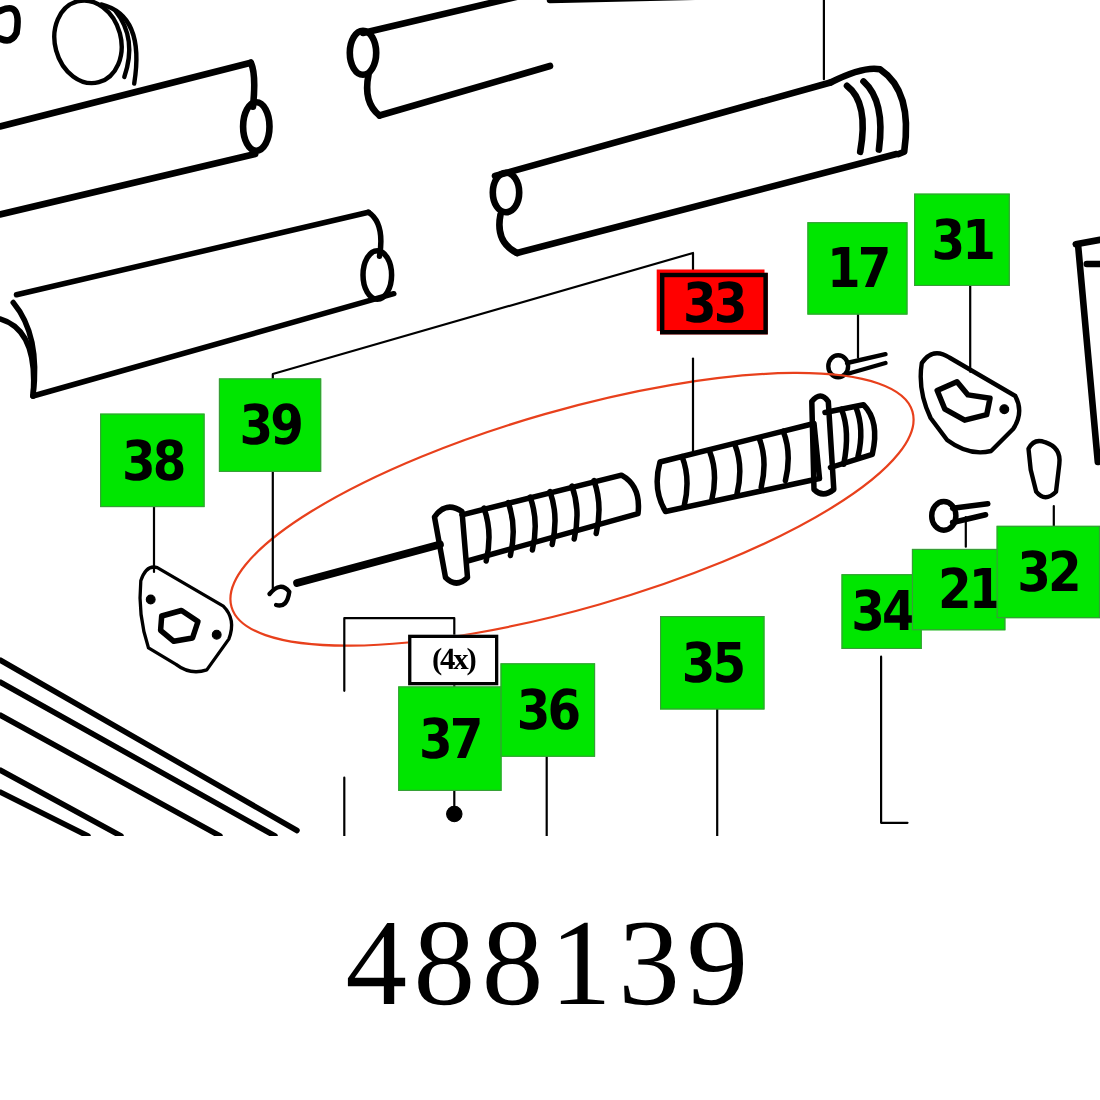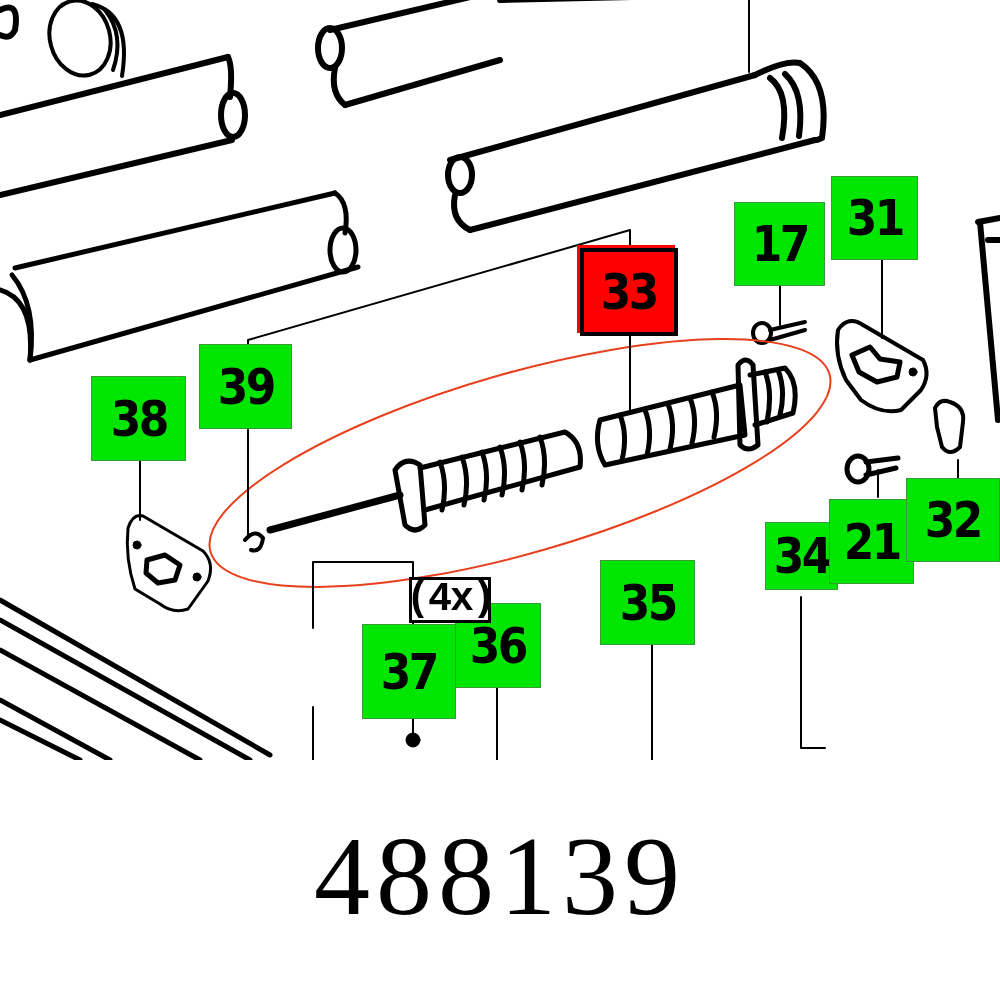--- a/index.html
+++ b/index.html
@@ -3,21 +3,21 @@
 <meta charset="utf-8">
 <style>
   html,body{margin:0;padding:0;background:#ffffff;}
   body{width:1000px;height:1000px;position:relative;overflow:hidden;font-family:"DejaVu Sans Condensed","DejaVu Sans",sans-serif;}
   #drawing{position:absolute;left:0;top:0;width:1000px;height:760px;overflow:hidden;}
   svg{position:absolute;left:0;top:0;}
   .label{position:absolute;box-sizing:border-box;background:#00e600;border:1px solid #3a9a3a;display:flex;align-items:center;justify-content:center;color:#000;font-family:"DejaVu Sans","Liberation Sans",sans-serif;font-weight:bold;font-size:50px;letter-spacing:-3px;line-height:1;}
   .label span{transform:scaleX(0.88);display:inline-block;}
   .label.highlight{background:#ff0000;border:4px solid #000;box-shadow:-3px -3px 0 #ff0000;}
   .label.outlined{border:3px solid #000;}
-  .qty{position:absolute;box-sizing:border-box;background:#fff;border:3px solid #000;display:flex;align-items:center;justify-content:center;font-family:Liberation Mono, monospace;font-weight:bold;font-size:40px;letter-spacing:-2px;line-height:1;margin-left:38px;}
+  .qty{position:absolute;box-sizing:border-box;background:#fff;border:3px solid #000;display:flex;align-items:center;justify-content:center;font-family:Liberation Serif, serif;font-weight:bold;font-size:28px;letter-spacing:-2px;line-height:1;}
   #part-number{position:absolute;left:0;top:820px;width:1000px;text-align:center;font-family:Liberation Serif, serif;font-size:112px;font-weight:normal;letter-spacing:6px;color:#000;line-height:1;}
 </style>
 </head>
 <body>
 
 <div id="drawing">
   <svg width="1000" height="760" viewBox="0 0 1000 760">
     <g fill="none" stroke="#000" stroke-linecap="round" stroke-linejoin="round">
 
       <g stroke-width="4">
@@ -132,21 +132,21 @@
         <path d="M413 707 L413 735"></path>
         <path d="M313 707 L313 760"></path>
         <path d="M497 685 L497 760"></path>
         <path d="M652 643 L652 760"></path>
         <path d="M801 597 L801 748 L825 748"></path>
       </g>
       <circle cx="413" cy="740" r="7" fill="#000"></circle>
     </g>
   </svg>
 
-  <div class="label highlight" style="left:580px;top:248px;width:98px;height:88px;">
+  <div class="label highlight" style="left:600px;top:248px;width:98px;height:56px;">
       <span>33</span>
     </div>
   <div class="label" style="left:734px;top:202px;width:91px;height:84px;">
       <span>17</span>
     </div>
   <div class="label" style="left:831px;top:176px;width:87px;height:84px;">
       <span>31</span>
     </div>
   <div class="label" style="left:91px;top:376px;width:95px;height:85px;">
       <span>38</span>
@@ -159,21 +159,21 @@
     </div>
   <div class="label" style="left:455px;top:603px;width:86px;height:85px;">
       <span>36</span>
     </div>
   <div class="label" style="left:600px;top:560px;width:95px;height:85px;">
       <span>35</span>
     </div>
   <div class="label" style="left:765px;top:522px;width:73px;height:68px;">
       <span>34</span>
     </div>
-  <div class="label" style="left:829px;top:499px;width:85px;height:85px;">
+  <div class="label" style="left:829px;top:499px;width:85px;height:74px;justify-content:flex-end;">
       <span>21</span>
     </div>
   <div class="label" style="left:906px;top:478px;width:94px;height:84px;">
       <span>32</span>
     </div>
 
   <div class="qty" style="left:371px;top:577px;width:82px;height:46px;">
       <span>(4x)</span>
     </div>
 </div>

